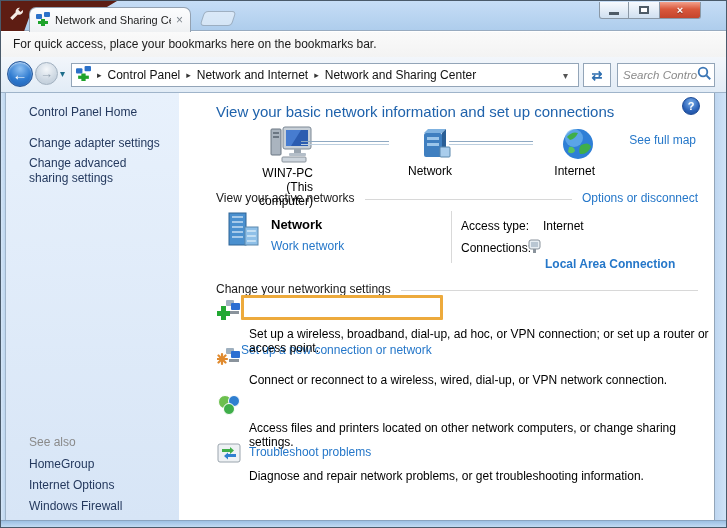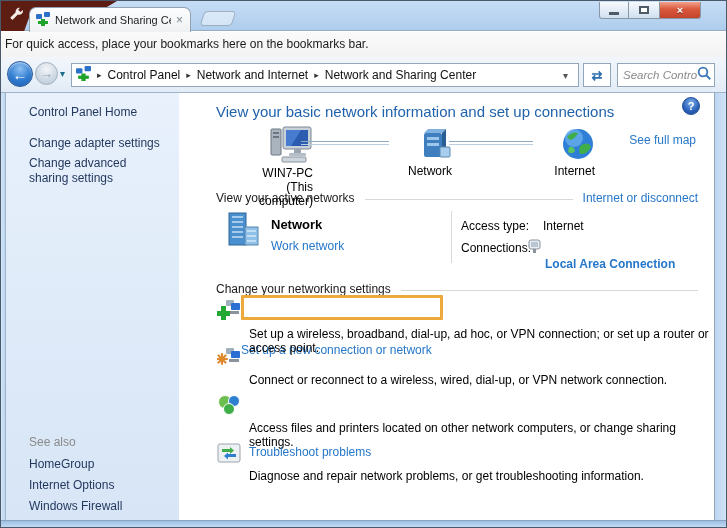--- a/index.html
+++ b/index.html
@@ -28,21 +28,21 @@
   .winbtn.max { width:30px; border-left:none; border-right:none; }
   .winbtn.close { width:42px; border-radius:0 0 3px 0;
                   background:linear-gradient(#f2a18c,#d9583c 45%,#c4452c); color:#fff; font-weight:bold; font-size:11px;
                   text-shadow:0 1px 1px rgba(0,0,0,.4); }
   .glyph-min { width:10px; height:3px; background:#4e5b66; margin-top:6px; }
   .glyph-max { width:10px; height:8px; border:2px solid #4e5b66; background:#fff; }
 
   
   .bookmarks { position:absolute; left:0; top:31px; width:727px; height:37px;
                background:linear-gradient(#fafafa,#f0f0f0); border-bottom:1px solid #dcdcdc;
-               line-height:25px; padding-left:4px; color:#1a1a1a; }
+               line-height:25px; padding-left:12px; color:#1a1a1a; }
 
   
   .navbar { position:absolute; left:0; top:56px; width:727px; height:36px;
             background:linear-gradient(#f2f6fb,#e2ecf6); border-bottom:1px solid #9fb4ca; }
   .navbtn { position:absolute; border-radius:50%; display:flex; align-items:center; justify-content:center; }
   .back { left:6px; top:4px; width:26px; height:26px; border:1px solid #27589a;
           background:radial-gradient(circle at 50% 28%, #8ec0f2, #2f7bd0 55%, #1b5cb0);
           color:#fff; font-size:15px; font-weight:bold; box-shadow:inset 0 1px 2px rgba(255,255,255,.7); }
   .fwd { left:34px; top:5px; width:23px; height:23px; border:1px solid #a2b1c0;
          background:radial-gradient(circle at 50% 30%, #f4f7fa, #ccd7e2 60%, #bcc9d6);
@@ -254,21 +254,21 @@
         <path d="M8 20 Q13 19 14 24 Q11 28 7 25 Z" fill="#58c35f"></path>
       </svg>
       <div class="map-label">Internet</div>
     </div>
 
     <a class="link see-full-map">See full map</a>
 
     <div class="section-hdr" style="top:98px;">
       <span class="lbl">View your active networks</span>
       <span class="rule"></span>
-      <a class="link action">Internet or disconnect</a>
+      <a class="link action">Options or disconnect</a>
     </div>
 
     <div class="abs" style="left:44px; top:118px;">
       <svg width="42" height="42" viewBox="0 0 42 42">
         <rect x="6" y="2" width="17" height="32" fill="#4a90cf" stroke="#2f6496"></rect>
         <g stroke="#cfe4f5" stroke-width="1.4">
           <line x1="9" y1="6" x2="20" y2="6"></line>
             <line x1="9" y1="11" x2="20" y2="11"></line>
           <line x1="9" y1="16" x2="20" y2="16"></line>
             <line x1="9" y1="21" x2="20" y2="21"></line>

